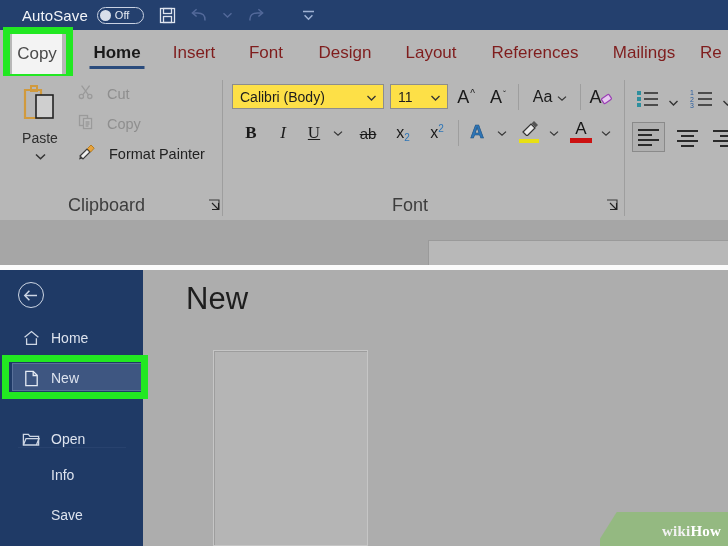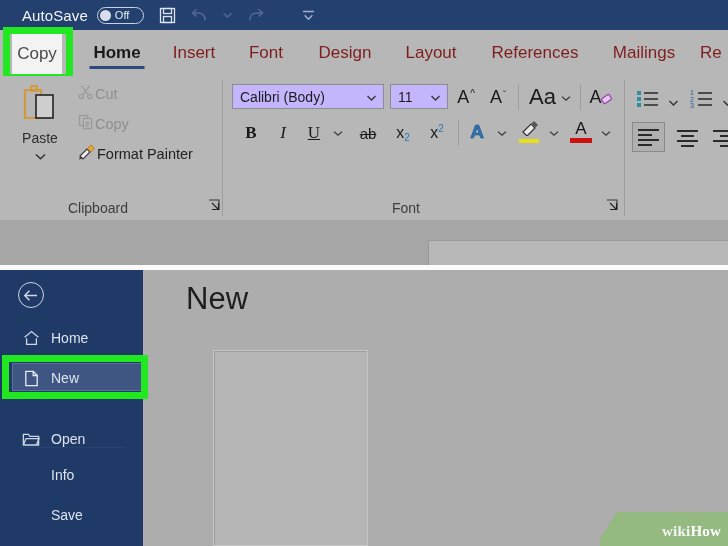--- a/index.html
+++ b/index.html
@@ -56,41 +56,41 @@
     position: absolute; left: 3px; top: 27px; width: 70px; height: 54px;
     border: 7px solid #22e822; background: transparent;
   }
 
   
   .ribbon {
     position: absolute; left: 0; top: 76px; width: 728px; height: 144px;
     background: #b7b7b7;
   }
   .group-label {
-    position: absolute; bottom: 4px; font-size: 14px; color: #3d3d3d;
+    position: absolute; bottom: 4px; font-size: 18px; color: #3d3d3d;
   }
   .dlg-launcher { position: absolute; bottom: 5px; }
   .sep { position: absolute; top: 4px; width: 1px; height: 136px; background: #9e9e9e; }
 
   
   .paste-wrap {
     position: absolute; left: 16px; top: 6px; width: 48px;
     display: flex; flex-direction: column; align-items: center;
   }
   .paste-txt { font-size: 14px; color: #2e2e2e; margin-top: 2px; }
   .cb-item {
-    position: absolute; display: flex; align-items: center; gap: 1px;
+    position: absolute; display: flex; align-items: center; gap: 13px;
     font-size: 14.5px;
   }
   .cb-dim { color: #8e8e8e; }
   .cb-on { color: #222; }
 
   
   .fontbox {
-    position: absolute; background: #c4b5fd; border: 1px solid #8d8d8d;
+    position: absolute; background: #fde047; border: 1px solid #8d8d8d;
     display: flex; align-items: center; font-size: 14px; color: #1d1d1d;
   }
   .fontbox .cv { margin-left: auto; margin-right: 6px; }
   .fbtn {
     position: absolute; display: flex; align-items: center; justify-content: center;
     color: #1a1a1a;
   }
   .ser { font-family: "Liberation Serif", serif; }
 
   
@@ -314,21 +314,21 @@
     <div class="fbtn" style="left:454px;top:10px;width:24px;height:22px">
       <span style="font-size:18px">A</span>
       <span style="font-size:10px;margin-left:1px;margin-top:-7px">^</span>
     </div>
     <div class="fbtn" style="left:486px;top:10px;width:24px;height:22px">
       <span style="font-size:18px">A</span>
       <span style="font-size:9px;margin-left:1px;margin-top:-6px">ˇ</span>
     </div>
     <div class="sep" style="left:518px;top:8px;height:26px"></div>
     <div class="fbtn" style="left:526px;top:10px;width:48px;height:22px;gap:5px">
-      <span style="font-size:22px">Aa</span>
+      <span style="font-size:16px">Aa</span>
       <span>
         <svg width="10" height="7" viewBox="0 0 10 7">
             <path d="M1 1.6 5 5.3 9 1.6" fill="none" stroke="#333" stroke-width="1.2"></path>
           </svg>
       </span>
     </div>
     <div class="sep" style="left:580px;top:8px;height:26px"></div>
     <div class="fbtn" style="left:586px;top:9px;width:30px;height:24px">
       <span style="font-size:18px">A</span>
       <span style="margin-left:-2px;margin-top:5px">

